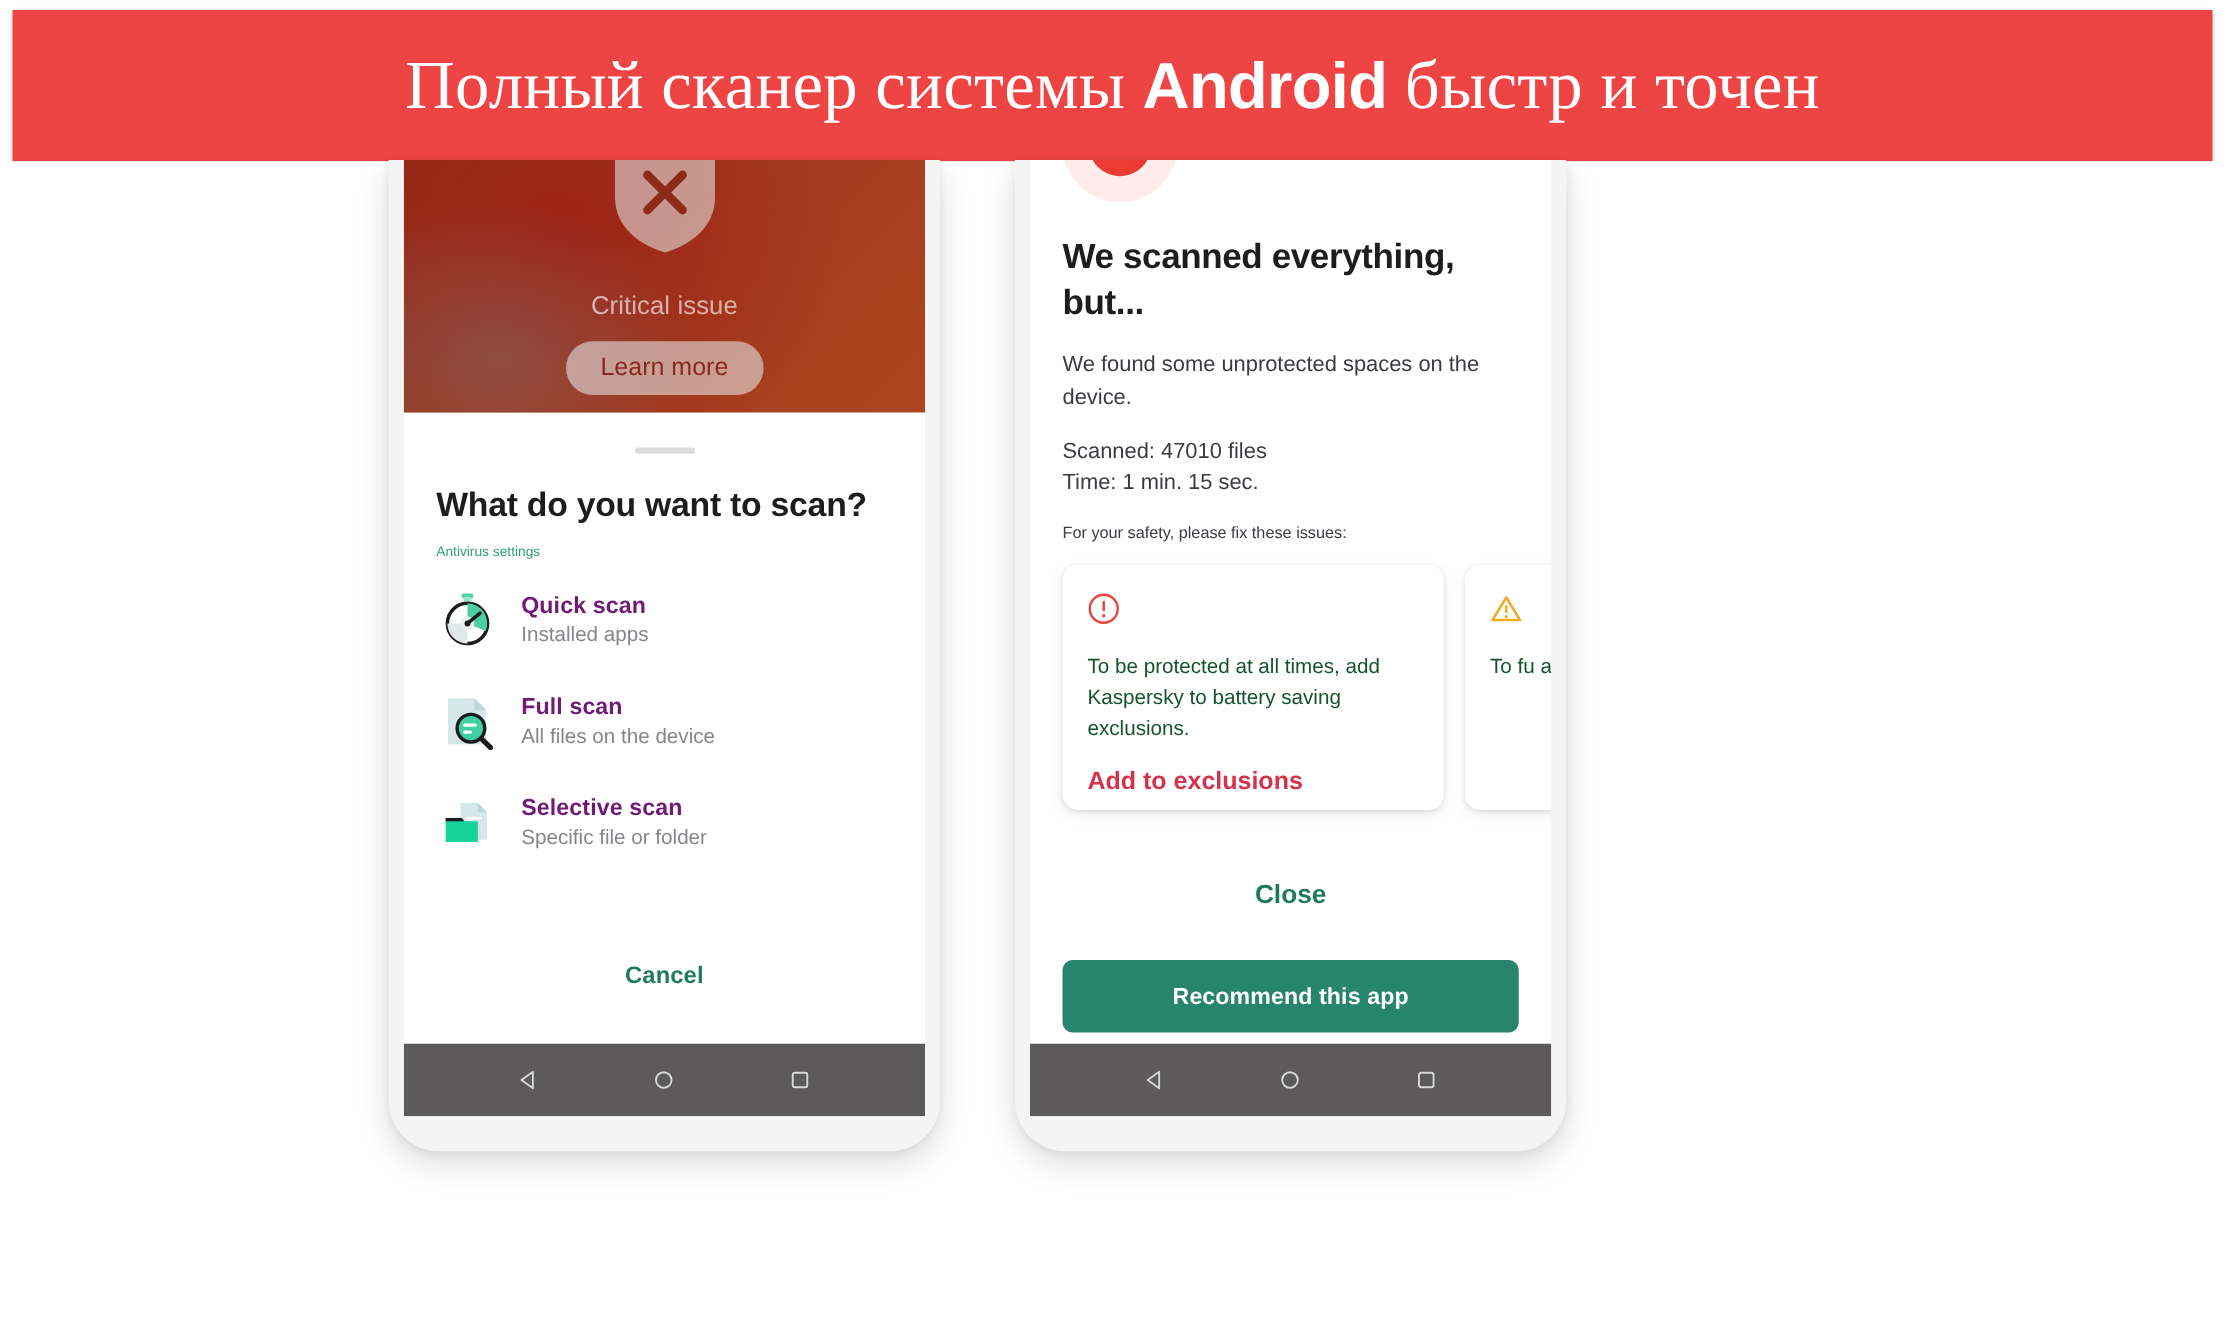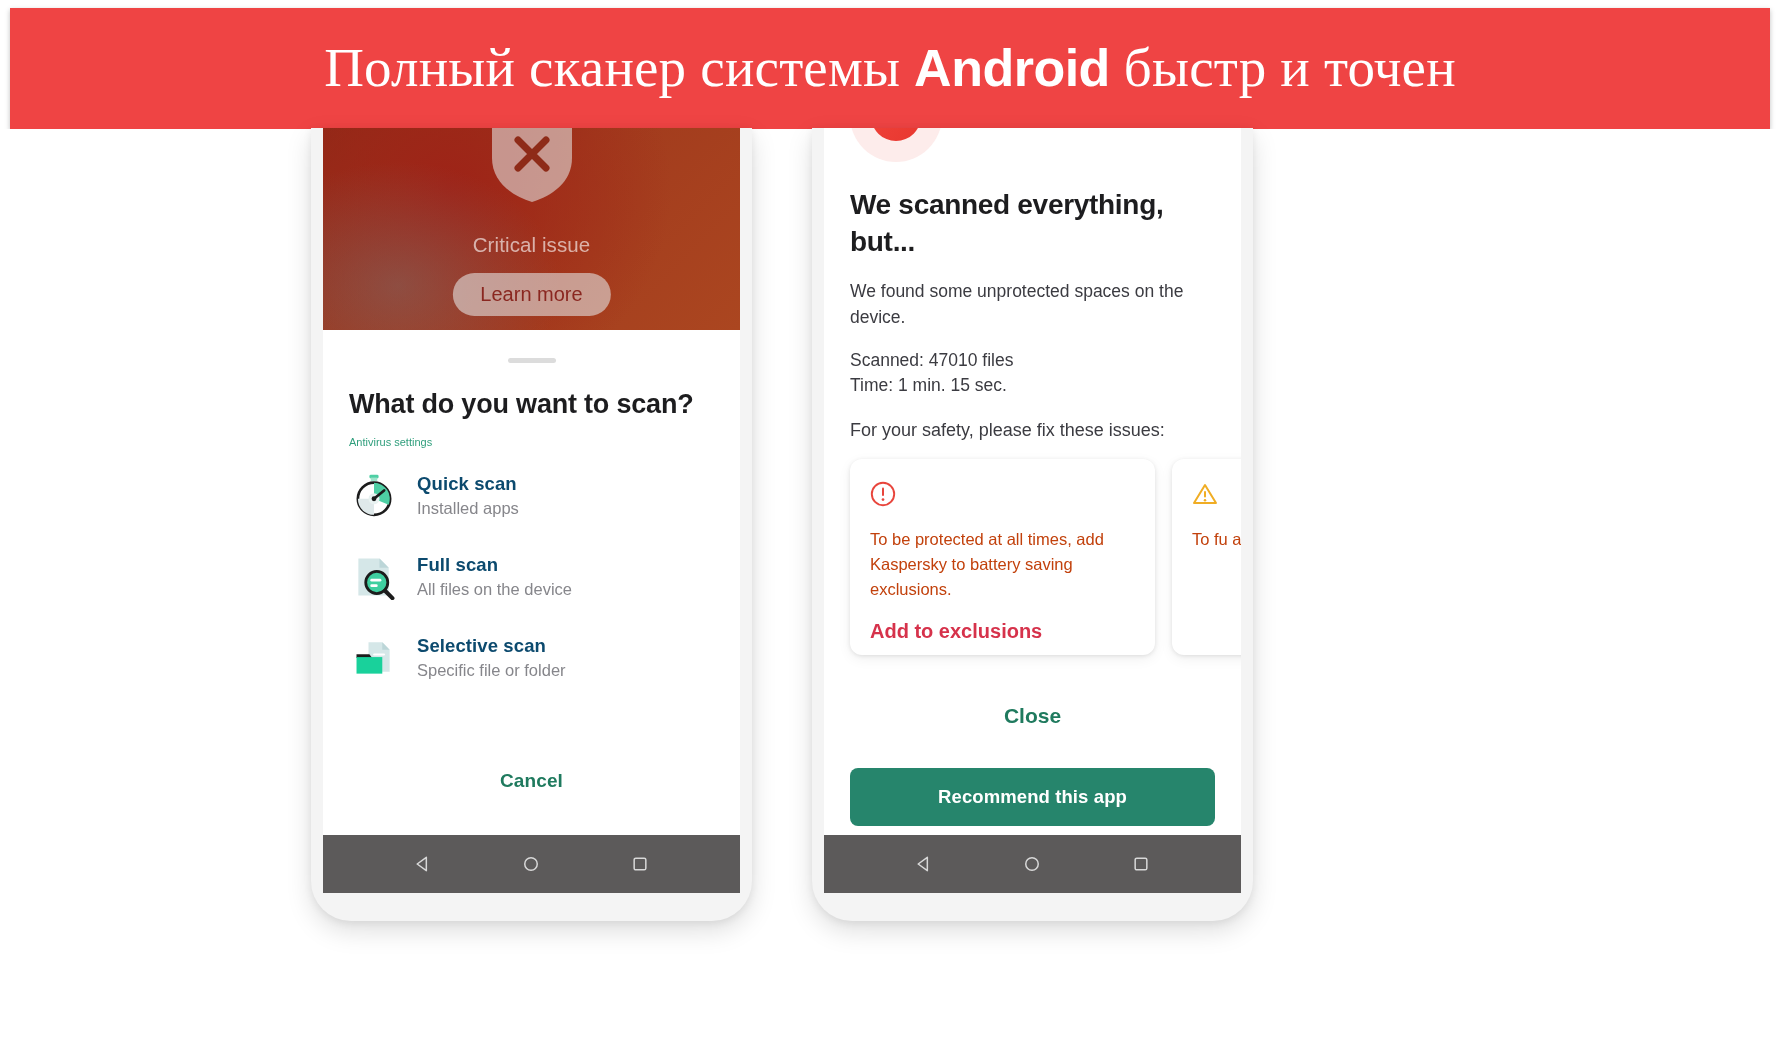--- a/index.html
+++ b/index.html
@@ -179,21 +179,21 @@
     flex: 0 0 auto;
     width: 50px;
     height: 50px;
     display: flex;
     align-items: center;
     justify-content: center;
   }
   .scan-title {
     font-size: 18.5px;
     font-weight: bold;
-    color: #0c4a6e;
+    color: #701a75;
     letter-spacing: 0.1px;
   }
   .scan-sub {
     font-size: 16.5px;
     color: #86868b;
     margin-top: 4px;
   }
 
   .cancel-row {
     position: absolute;
@@ -269,21 +269,21 @@
     line-height: 1.45;
   }
   .result-stats {
     margin-top: 18px;
     font-size: 17.5px;
     color: #3b3b41;
     line-height: 1.42;
   }
   .result-cta {
     margin-top: 19px;
-    font-size: 18px;
+    font-size: 13px;
     color: #3b3b41;
     line-height: 1.45;
   }
 
   .issue-strip {
     position: relative;
     margin-top: 16px;
     height: 200px;
   }
   .issue-card {
@@ -296,21 +296,21 @@
     padding: 22px 20px 18px 20px;
     height: 196px;
   }
   #issue-card-1 { left: 0; width: 305px; }
   #issue-card-2 { left: 322px; width: 305px; }
 
   .issue-icon { width: 26px; height: 26px; }
   .issue-text {
     margin-top: 16px;
     font-size: 16.5px;
-    color: #c2410c;
+    color: #14532d;
     line-height: 1.52;
   }
   .issue-action {
     margin-top: 18px;
     font-size: 20px;
     color: #d6324b;
     font-weight: bold;
     cursor: pointer;
   }
 

